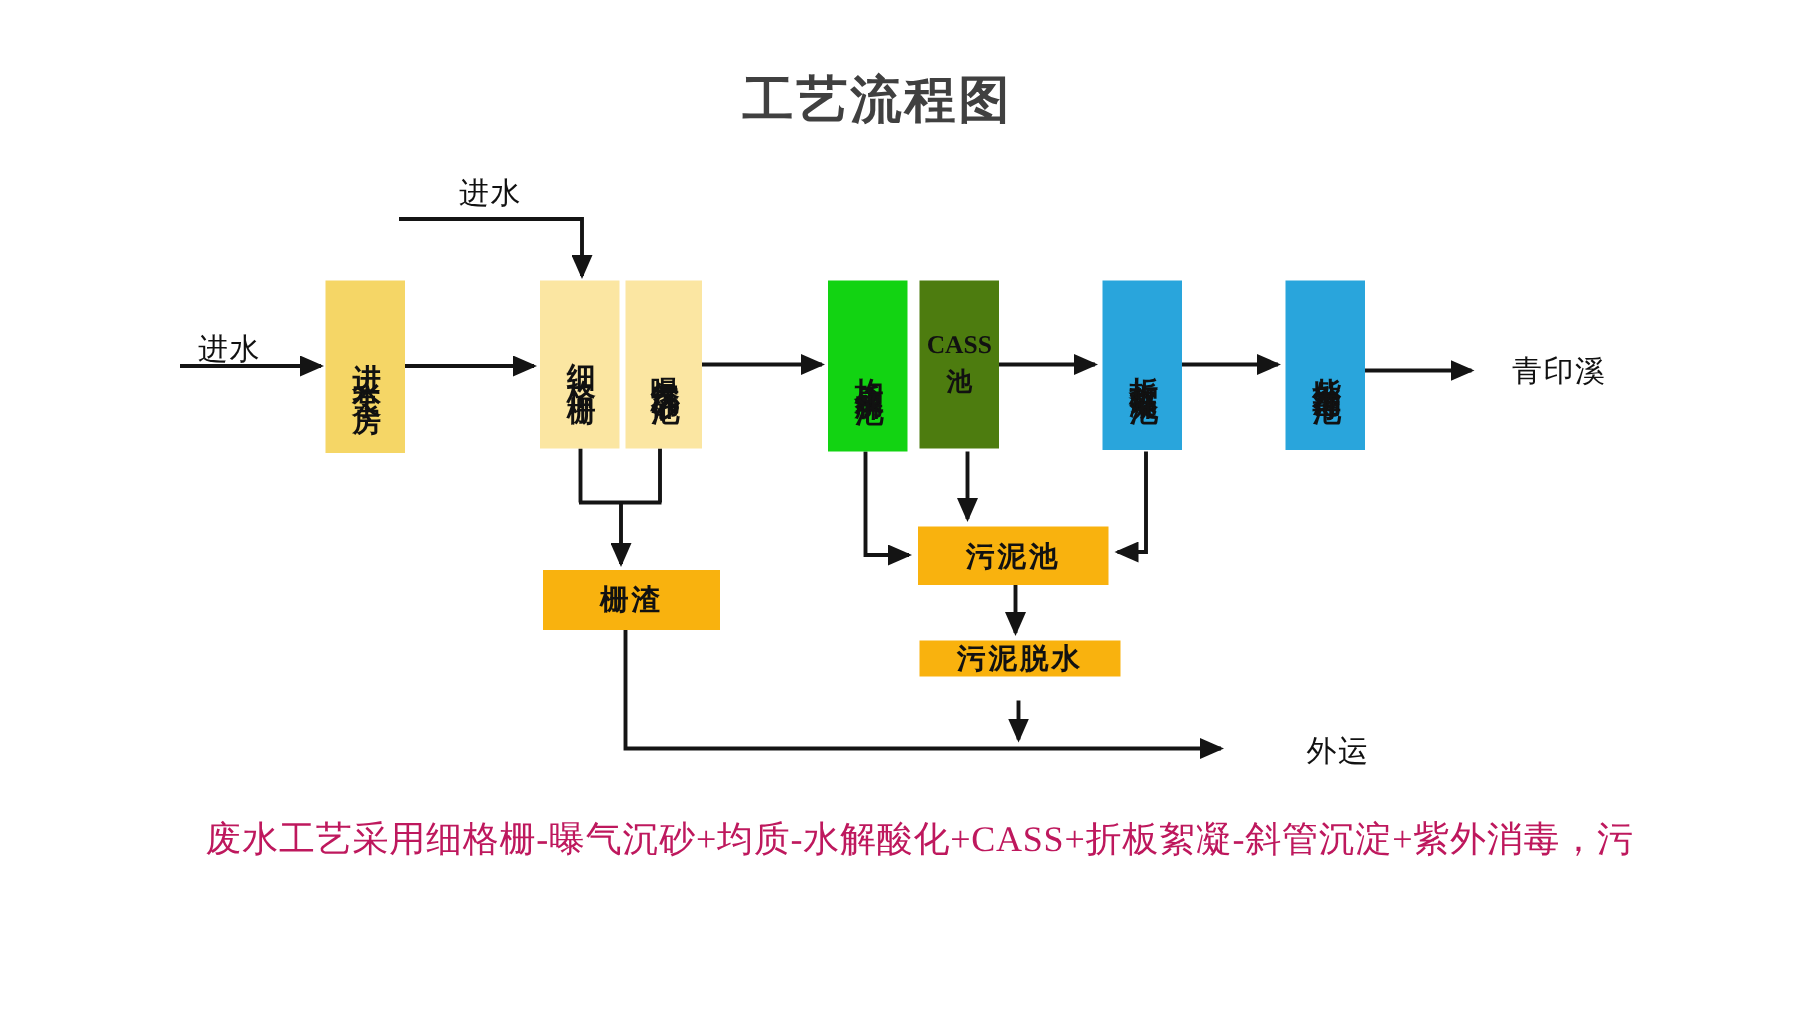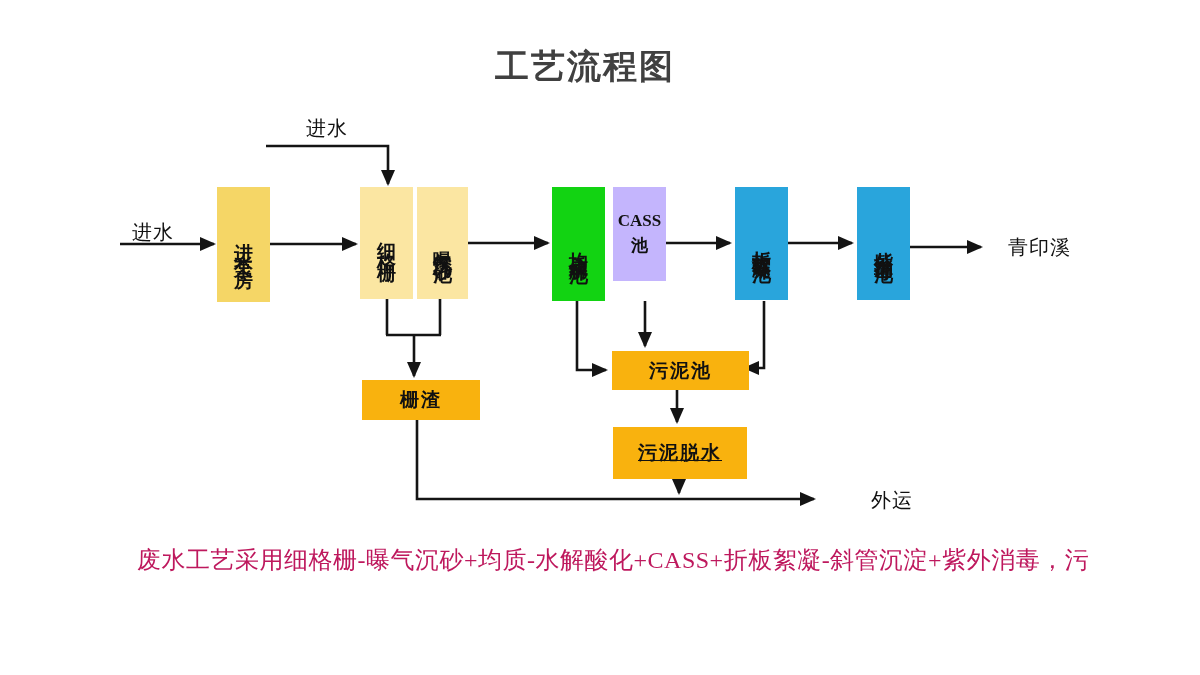--- a/index.html
+++ b/index.html
@@ -86,30 +86,30 @@
   <div class="flowlabel" style="left:871px;top:487px;">外运</div>
 
   <div class="box vtext sp4" style="left: 217px; top: 187px; width: 53px; height: 115px; background-color: rgb(245, 214, 102);">进水泵房</div>
 
   <div class="box vtext sp3" style="left: 360px; top: 187px; width: 53px; height: 112px; background-color: rgb(251, 230, 162);">细格栅</div>
 
   <div class="box vtext sp5" style="left: 417px; top: 187px; width: 51px; height: 112px; background-color: rgb(251, 230, 162);">曝气沉砂池</div>
 
   <div class="box vtext sp5" style="left: 552px; top: 187px; width: 53px; height: 114px; background-color: rgb(18, 211, 18);">均质水解池</div>
 
-  <div class="box cass" style="left: 613px; top: 187px; width: 53px; height: 94px; background-color: #c4b5fd;">CASS
+  <div class="box cass" style="left: 613px; top: 187px; width: 53px; height: 112px; background-color: #4d7c0f;">CASS
 池</div>
 
   <div class="box vtext sp5" style="left: 735px; top: 187px; width: 53px; height: 113px; background-color: rgb(41, 165, 220);">折板絮凝池</div>
 
   <div class="box vtext sp5" style="left: 857px; top: 187px; width: 53px; height: 113px; background-color: rgb(41, 165, 220);">紫外消毒池</div>
 
   <div class="box hbox" style="left: 362px; top: 380px; width: 118px; height: 40px; background-color: rgb(249, 178, 14);">栅渣</div>
 
-  <div class="box hbox" style="left: 612px; top: 351px; width: 137px; height: 39px; background-color: rgb(249, 178, 14);">污泥池</div>
+  <div class="box hbox" style="left: 612px; top: 351px; width: 127px; height: 39px; background-color: rgb(249, 178, 14);">污泥池</div>
 
-  <div class="box hbox" style="left: 613px; top: 427px; width: 134px; height: 52px; background-color: rgb(249, 178, 14); text-decoration: underline;">污泥脱水</div>
+  <div class="box hbox" style="left: 613px; top: 427px; width: 134px; height: 24px; background-color: rgb(249, 178, 14);">污泥脱水</div>
 
   <div class="desc">
     <div>废水工艺采用细格栅-曝气沉砂+均质-水解酸化+CASS+折板絮凝-斜管沉淀+紫外消毒，污</div>
   </div>
 
 </div>
 
 </body></html>

